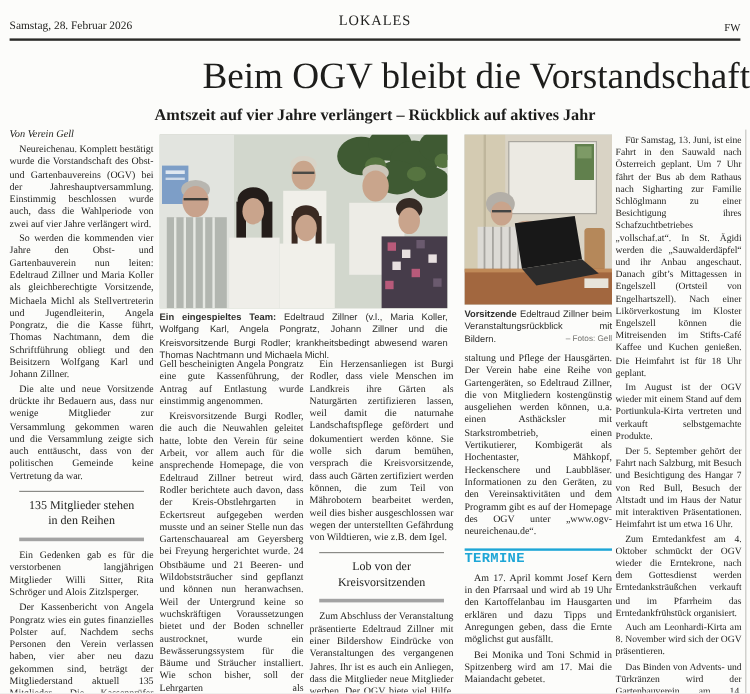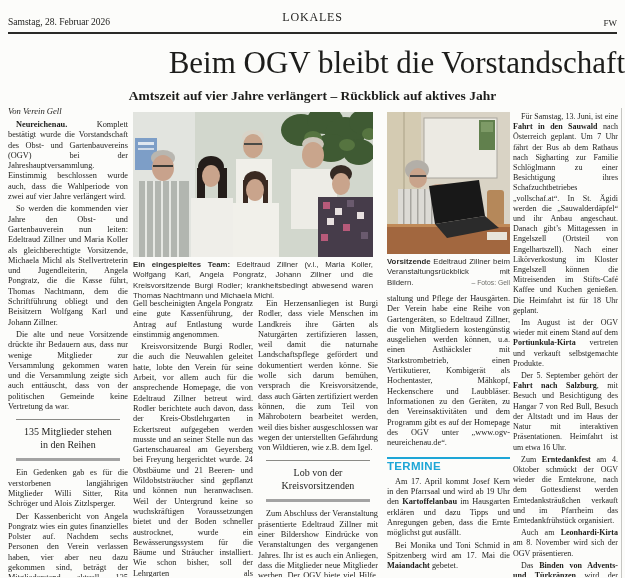--- a/index.html
+++ b/index.html
@@ -16,25 +16,25 @@
   .byline{position:absolute;left:8px;top:106px;font-size:8.6px;font-style:italic;}
   
   .col{position:absolute;font-size:8.3px;line-height:10.3px;text-align:justify;overflow:hidden;}
   #col1{left:8px;top:120px;width:120px;height:457px;}
   #col2{left:133px;top:299px;width:120px;height:278px;}
   #col3{left:258px;top:299px;width:120px;height:278px;}
   #col4{left:387px;top:294px;width:123px;height:283px;}
   #col5{left:513px;top:112px;width:105px;height:465px;font-size:8px;line-height:10.2px;}
   .col p.bp{margin:0 0 2px 0;text-indent:8px;}
   .col p.bp.ni{text-indent:0;}
-  .bold{font-weight:bold;}
+  .bold{font-weight:normal;}
   .crosshead{margin:7px 8px;padding:6px 0 7px;border-top:1px solid #8a8a86;border-bottom:3px solid #a3a3a3;
              text-align:center;font-weight:normal;font-size:10px;line-height:12.5px;white-space:pre-line;text-indent:0;}
   .termine-head{margin:9px 0 5px;padding-top:2px;border-top:2px solid var(--accent,#1ea6d6);
-                color:var(--accent,#1ea6d6);font-family:Liberation Sans, sans-serif;
+                color:var(--accent,#1ea6d6);font-family:Liberation Mono, monospace;
                 font-weight:bold;font-size:11.5px;letter-spacing:.3px;text-align:left;}
   
   .photo{position:absolute;overflow:hidden;background:#ccd1c8;}
   #photo-team{left:133px;top:112px;width:240px;height:145px;}
   #photo-speaker{left:387px;top:112px;width:123px;height:142px;}
   .caption{position:absolute;font-family:"Liberation Sans",sans-serif;font-size:7.8px;line-height:10.3px;
            color:#2e2e2c;text-align:justify;}
   #caption-team{left:133px;top:260px;width:240px;}
   #caption-speaker{left:387px;top:257px;width:123px;padding-bottom:1px;}
   .caption .lead{font-weight:bold;}

